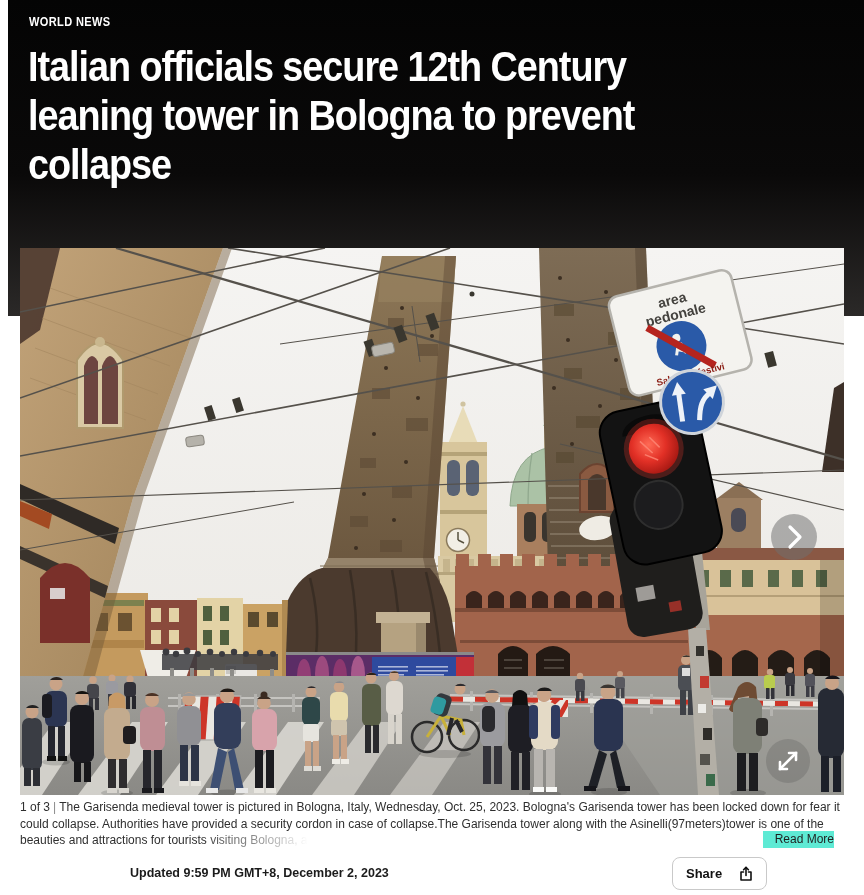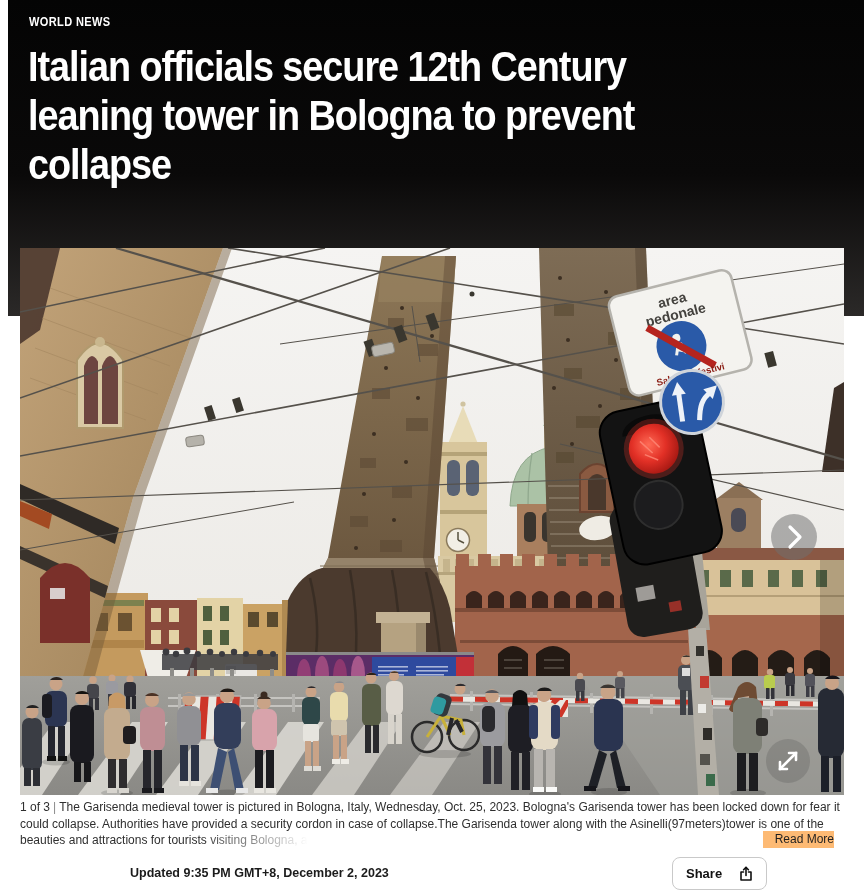--- a/index.html
+++ b/index.html
@@ -22,21 +22,21 @@
             background:rgba(70,70,70,.22);display:flex;align-items:center;justify-content:center;
             cursor:pointer;padding:0;}
   .caption{position:absolute;left:20px;top:799px;width:824px;font-size:12px;line-height:16.5px;
            color:#2f2f2f;}
   .caption .sep{color:#8a8a8a;padding:0 3px;}
   .fade-tail{color:#9a9a9a;}
   @supports (-webkit-background-clip:text){
     .fade-tail{background:linear-gradient(90deg,#4a4a4a 0%,#9a9a9a 55%,rgba(255,255,255,0) 100%);
                -webkit-background-clip:text;background-clip:text;color:transparent;}
   }
-  .read-more{position:absolute;right:10px;bottom:1px;background:#fdba74;padding-left:12px;
+  .read-more{position:absolute;right:10px;bottom:1px;background:#5eead4;padding-left:12px;
              color:#1f1f1f;cursor:pointer;text-decoration:none;}
   .updated{position:absolute;left:130px;top:866px;font-size:12.5px;font-weight:700;color:#1b1b1b;}
   .share-btn{position:absolute;left:672px;top:857px;height:33px;padding:0 13px;
              border:1px solid #c9c9c9;border-radius:8px;background:#fff;
              display:flex;align-items:center;gap:17px;font-family:"Liberation Sans",sans-serif;
              font-size:13px;font-weight:700;color:#111;cursor:pointer;}
 </style>
 </head>
 <body>
 
@@ -736,21 +736,21 @@
     </svg>
   </button>
 </div>
 
 <div class="caption">
   <span>1 of 3</span><span class="sep">|</span><span>The Garisenda medieval tower is pictured in Bologna, Italy, Wednesday, Oct. 25, 2023. Bologna's Garisenda tower has been locked down for fear it could collapse. Authorities have provided a security cordon in case of collapse.The Garisenda tower along with the Asinelli(97meters)tower is one of the beauties and attractions for tourists</span>
   <span class="fade-tail">visiting Bologna, a</span>
   <a class="read-more">Read More</a>
 </div>
 
-<div class="updated">Updated 9:35 PM GMT+8, December 2, 2023</div>
+<div class="updated">Updated 9:59 PM GMT+8, December 2, 2023</div>
 <button class="share-btn">
   <span>Share</span>
   <svg width="14" height="16" viewBox="0 0 14 16">
     <g stroke="#111" stroke-width="1.6" fill="none" stroke-linecap="round" stroke-linejoin="round">
       <path d="M4.5,6 H2 V14 H12 V6 H9.5"></path>
       <line x1="7" y1="9.5" x2="7" y2="1.5"></line>
       <polyline points="4.6,3.8 7,1.4 9.4,3.8"></polyline>
     </g>
   </svg>
 </button>

